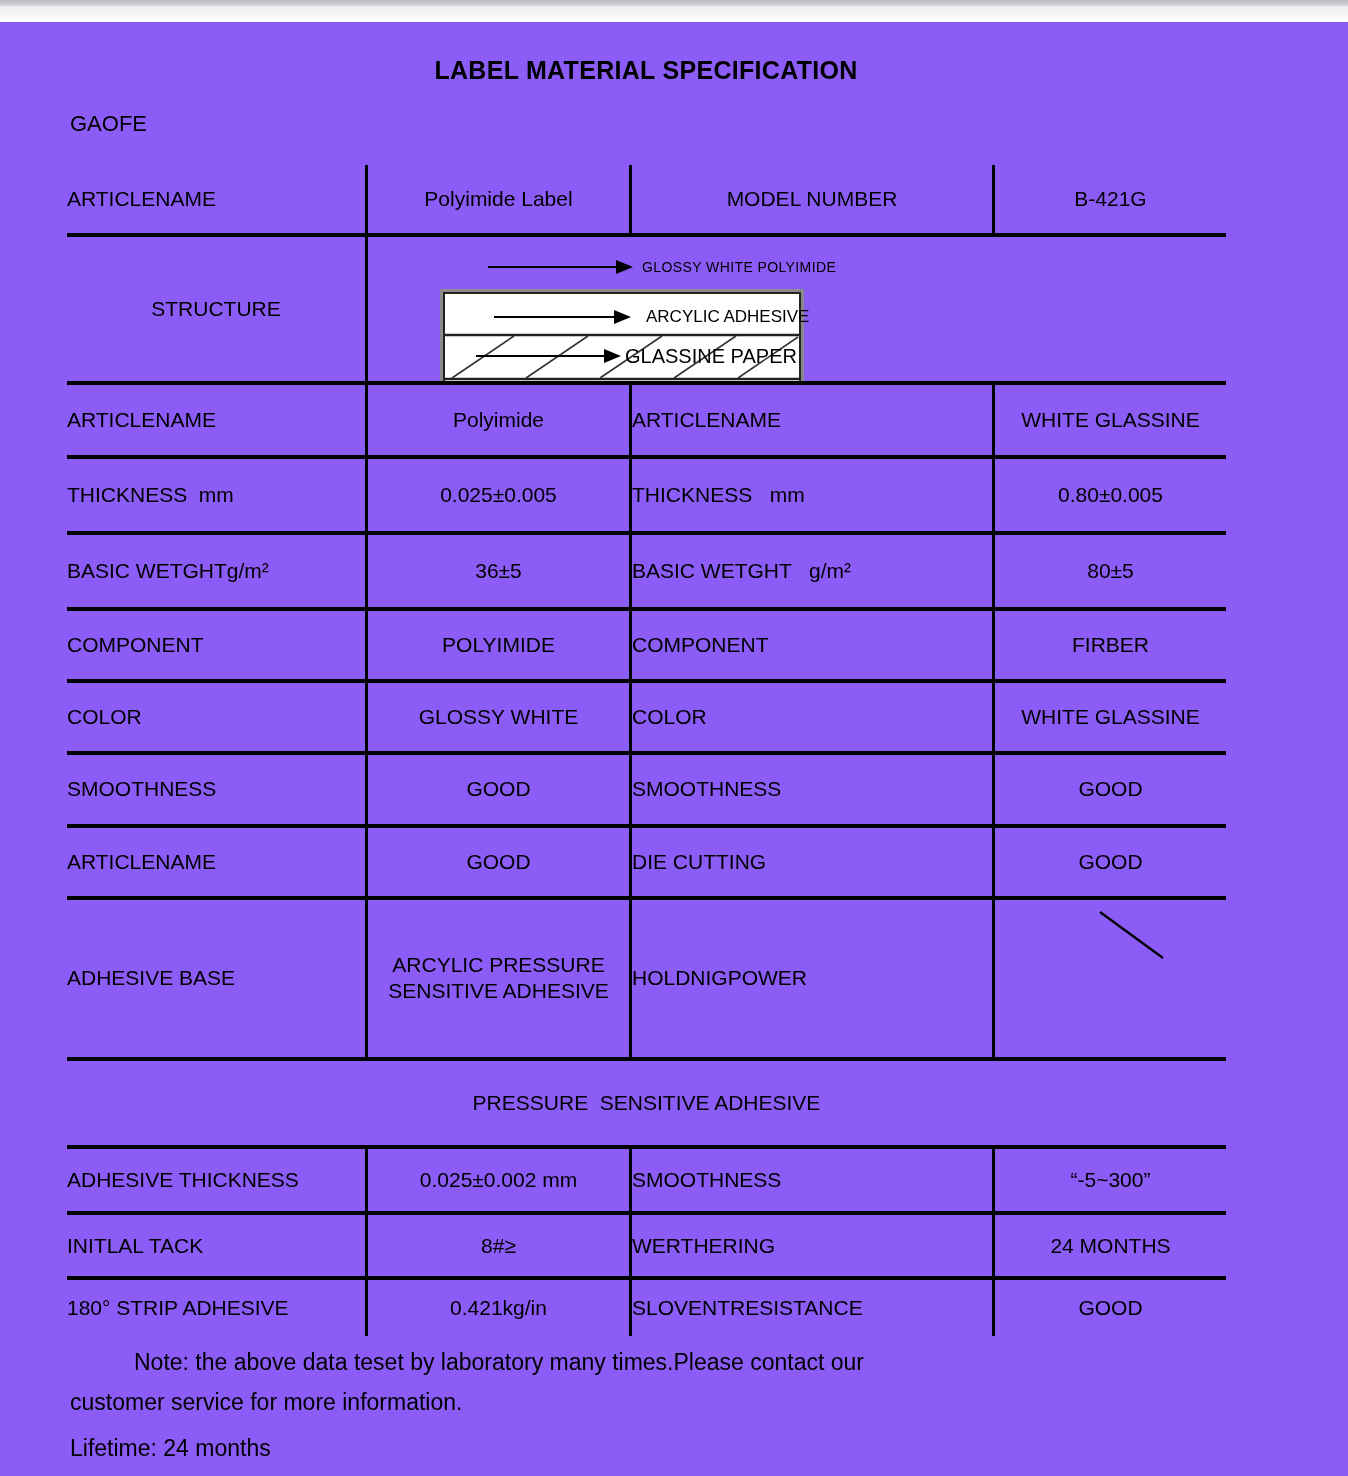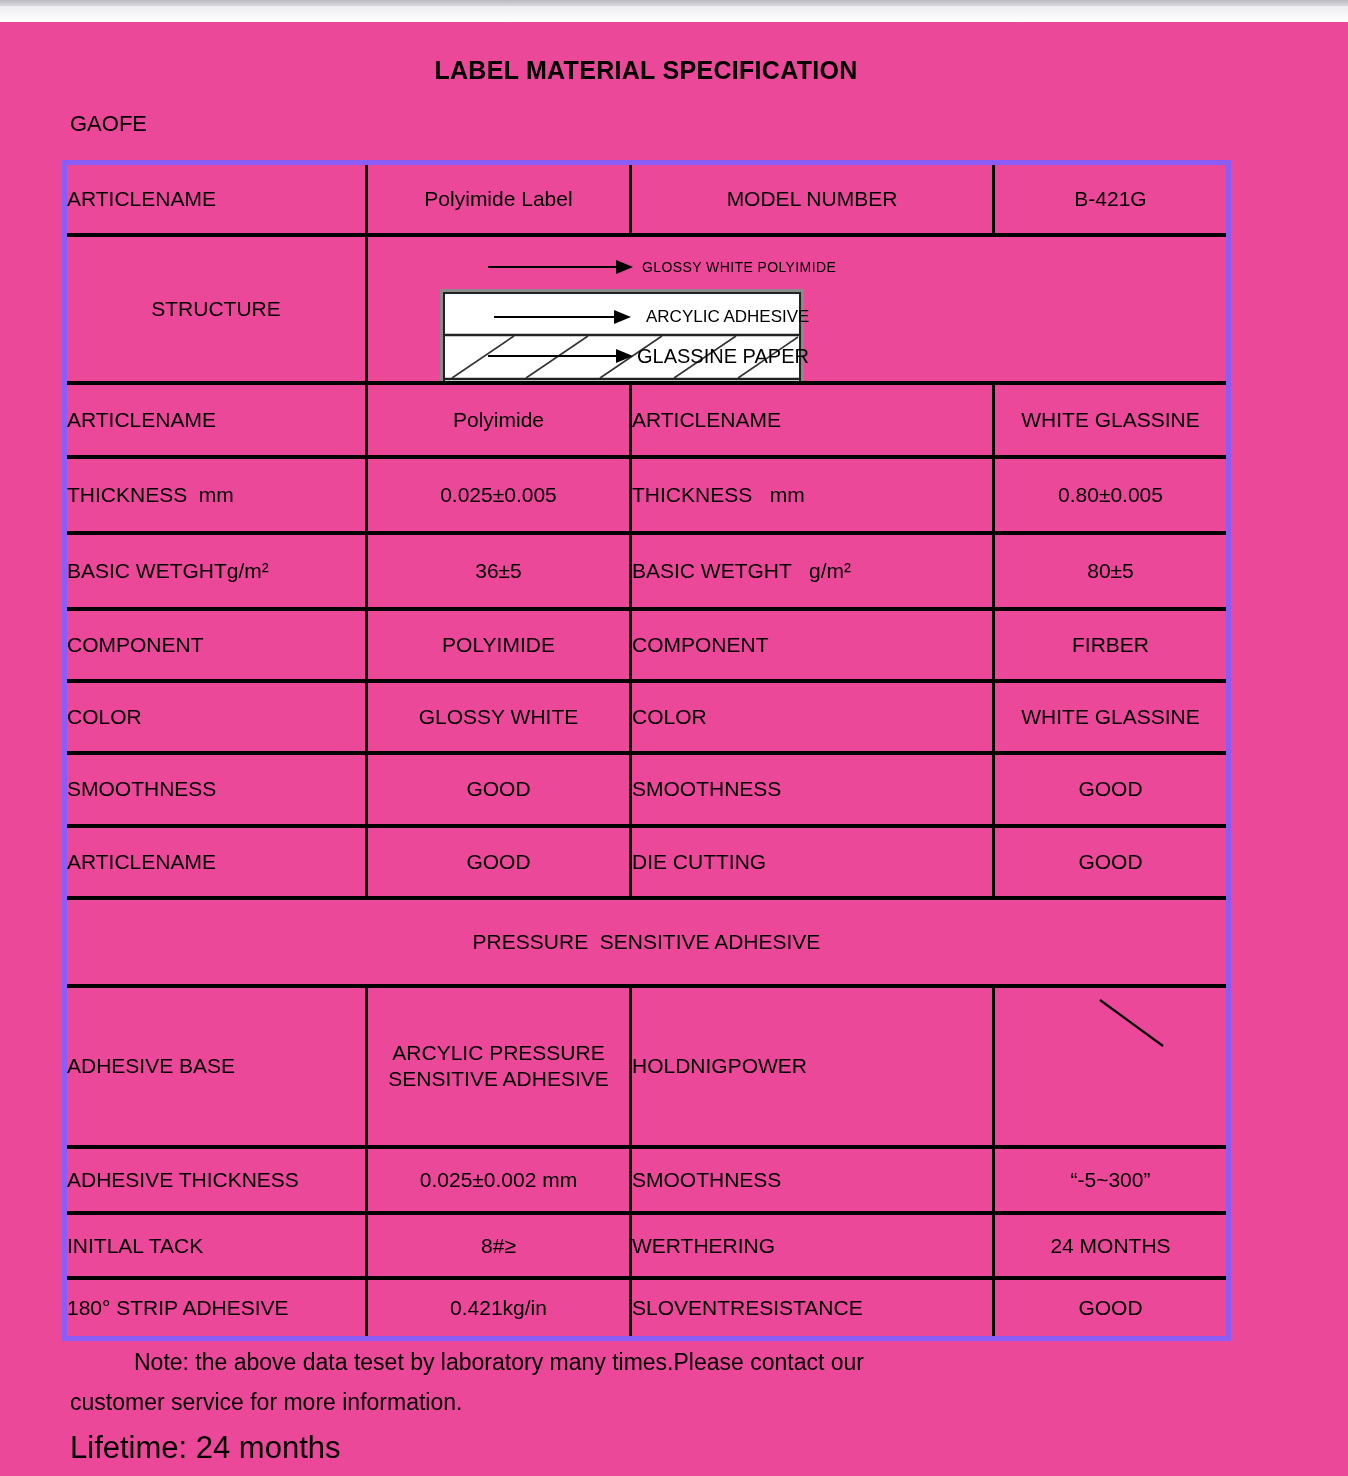--- a/index.html
+++ b/index.html
@@ -1,17 +1,17 @@
 <!DOCTYPE html>
 <html><head>
 <meta charset="utf-8">
 <style>
   html,body { margin:0; padding:0; background:#fff; }
   .page {
-    position:relative; width:1348px; height:1476px; background:#ec4899;
+    position:relative; width:1348px; height:1476px; background:#8b5cf6;
     font-family:"Liberation Sans", sans-serif; color:#000; overflow:hidden;
   }
   .page-edge { position:absolute; top:0; left:0; width:100%; height:6px;
     background:linear-gradient(#b9b9c0,#d8d8dd); }
   .page-edge-fade { position:absolute; top:6px; left:0; width:100%; height:16px;
     background:linear-gradient(#ededf0,#ffffff); }
 
   .doc-title { position:absolute; top:56px; left:0; width:1292px; text-align:center;
     font-size:25px; font-weight:bold; letter-spacing:0.3px; }
   .company { position:absolute; top:111px; left:70px; font-size:22px; }
@@ -29,36 +29,36 @@
   .fs-small { font-size:18px; line-height:1.25; }
   .fs-smaller { font-size:19px; }
   .narrow-wrap { width:225px; margin:0 auto; text-align:center; }
 
   
   .structure-cell { position:relative; }
   .layer-diagram { position:absolute; left:72px; top:4px; width:366px; height:136px; }
   .structure-arrow { position:absolute; display:flex; align-items:center; }
   .arrow-1 { top:22px; left:120px; }
   .arrow-2 { top:70px; left:126px; }
-  .arrow-3 { top:108px; left:120px;text-align:right; }
+  .arrow-3 { top:108px; left:108px;text-align:right; }
   .a-line { width:128px; height:2px; background:#000; }
   .a-line-short { width:120px; }
   .a-head { width:0; height:0; border-left:17px solid #000;
     border-top:7px solid transparent; border-bottom:7px solid transparent; }
   .layer-label-1 { font-size:14px; margin-left:9px; letter-spacing:0.4px; }
   .layer-label-2 { font-size:17px; margin-left:15px; }
   .layer-label-3 { font-size:20px; margin-left:4px; }
 
   .slash-cell { position:relative; }
   .slash-cell svg { position:absolute; top:0; left:0; }
 
   .note-block { position:absolute; top:1342px; left:70px; width:1060px; font-size:23px; }
   .note-line-1 { padding-left:64px; line-height:40px; }
   .note-line-2 { line-height:40px; }
-  .lifetime { position:absolute; top:1430px; left:70px; font-size:31px; line-height:36px; }
+  .lifetime { position:absolute; top:1430px; left:70px; font-size:23px; line-height:36px; }
 </style>
 </head>
 <body>
 
 <div class="page">
   <div class="page-edge"></div>
   <div class="page-edge-fade"></div>
 
   <div class="doc-title">LABEL MATERIAL SPECIFICATION</div>
   <div class="company">GAOFE</div>
@@ -151,36 +151,36 @@
         <td class="lbl">SMOOTHNESS</td>
         <td class="ctr">GOOD</td>
       </tr>
       <tr style="height:72px">
         <td class="lbl">ARTICLENAME</td>
         <td class="ctr">GOOD</td>
         <td class="lbl">DIE CUTTING</td>
         <td class="ctr">GOOD</td>
       </tr>
 
-      <tr style="height:88px">
-        <td colspan="4" class="ctr">PRESSURE  SENSITIVE ADHESIVE</td>
-      </tr>
-
       <tr style="height:74px">
         <td class="lbl">ADHESIVE BASE</td>
         <td class="ctr fs-small">
           <div class="narrow-wrap">ARCYLIC PRESSURE SENSITIVE ADHESIVE</div>
         </td>
         <td class="lbl">HOLDNIGPOWER</td>
         <td class="slash-cell">
           <svg width="229" height="66" viewBox="0 0 229 66">
             <line x1="105" y1="12" x2="168" y2="58" stroke="#000" stroke-width="2.2"></line>
           </svg>
         </td>
       </tr>
+
+      <tr style="height:88px">
+        <td colspan="4" class="ctr">PRESSURE  SENSITIVE ADHESIVE</td>
+      </tr>
       <tr style="height:66px">
         <td class="lbl">ADHESIVE THICKNESS</td>
         <td class="ctr">0.025±0.002 mm</td>
         <td class="lbl">SMOOTHNESS</td>
         <td class="ctr">“-5~300”</td>
       </tr>
       <tr style="height:65px">
         <td class="lbl indent-sm">INITLAL TACK</td>
         <td class="ctr">8#≥</td>
         <td class="lbl">WERTHERING</td>

